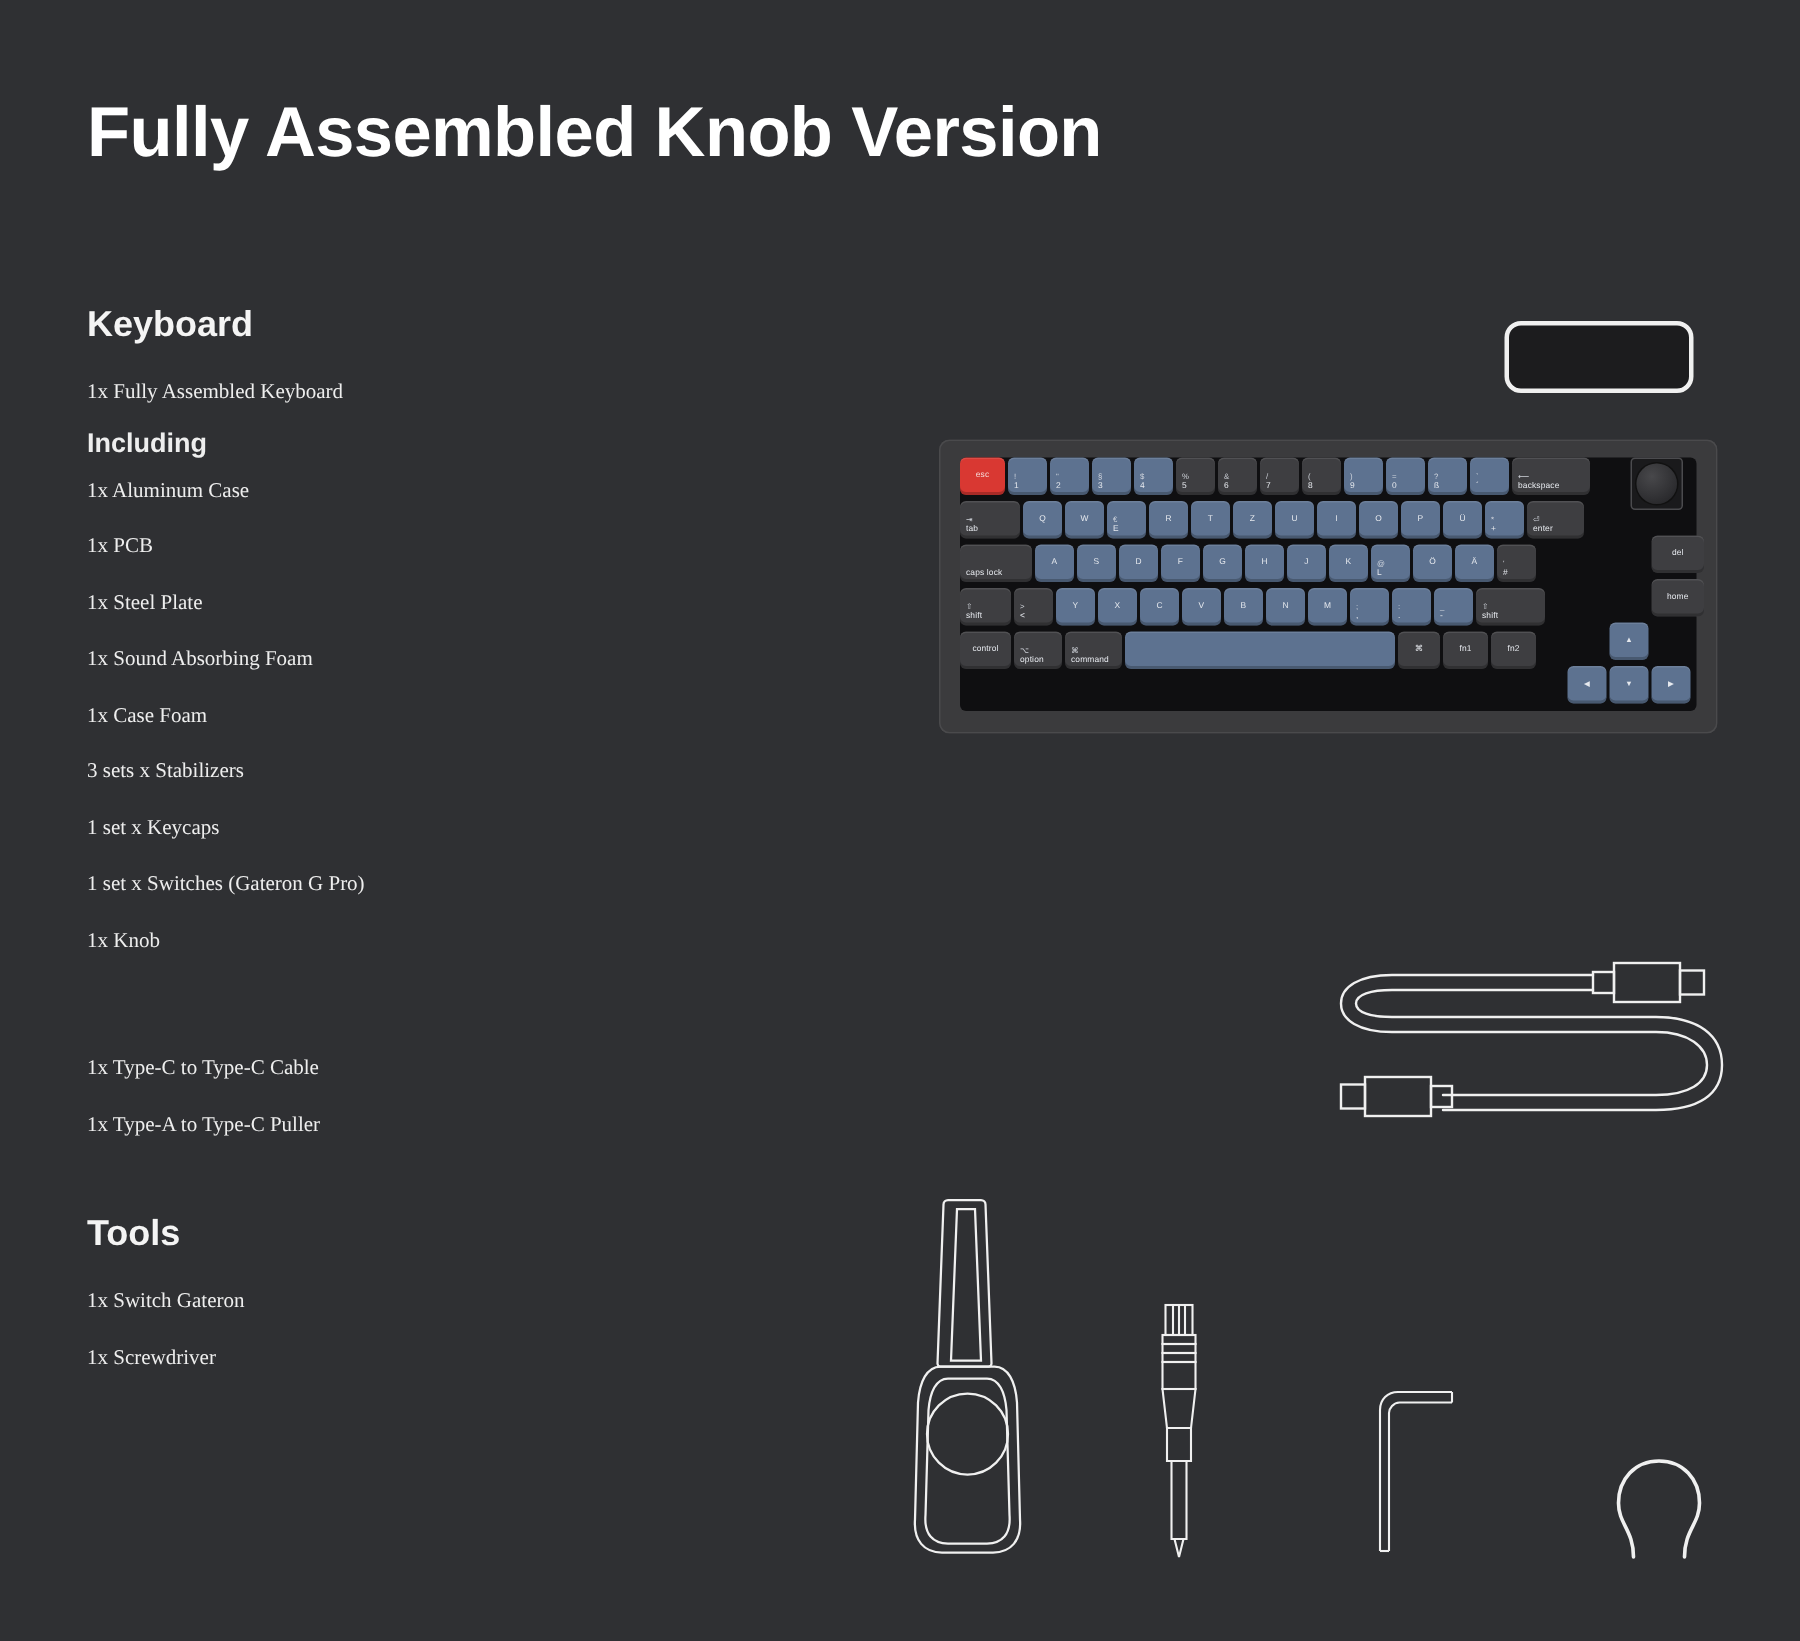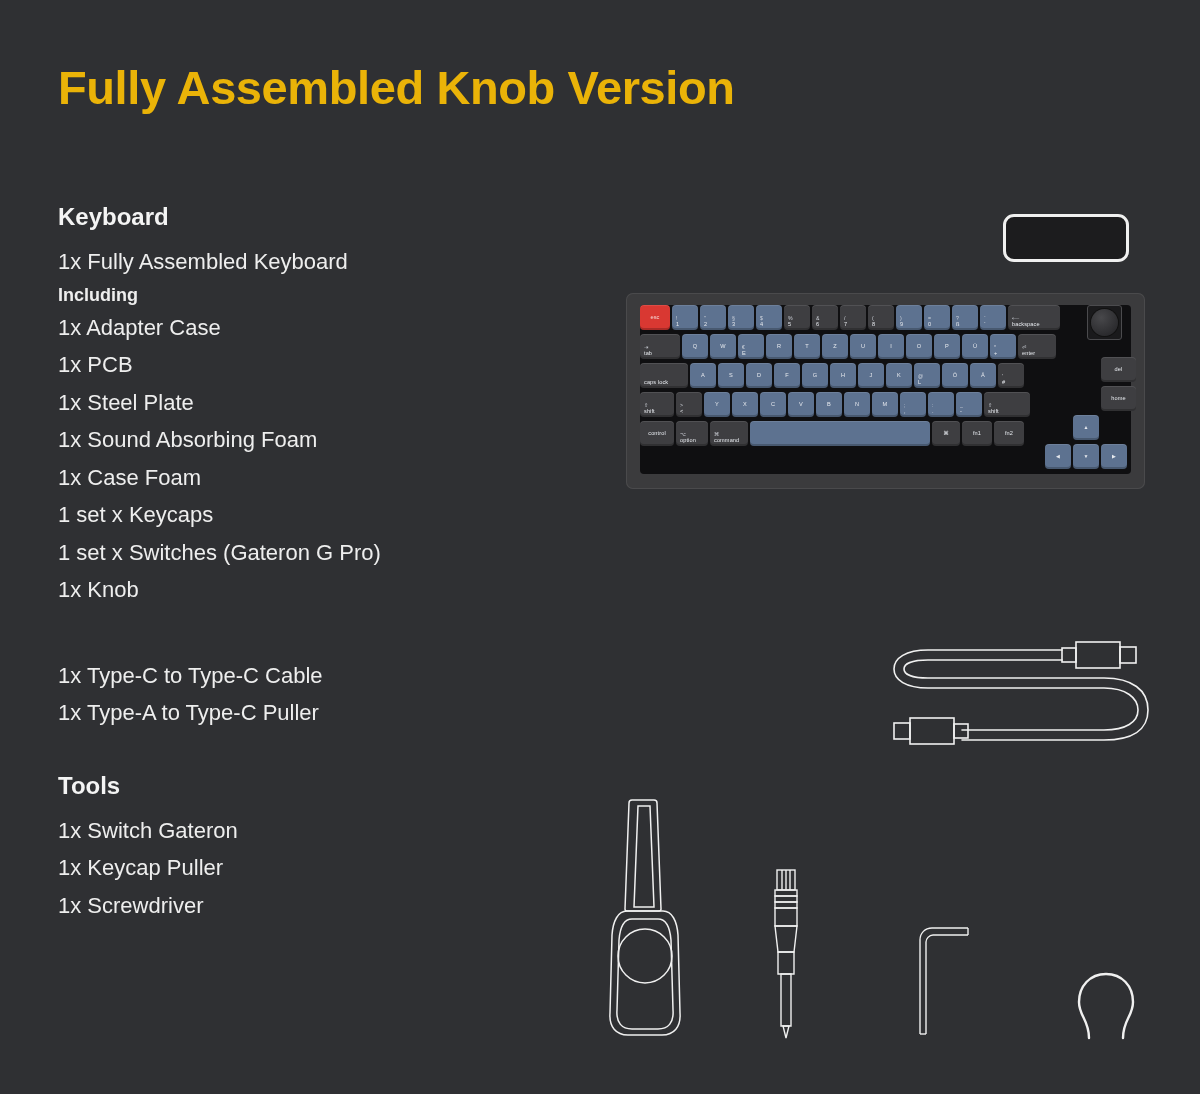--- a/index.html
+++ b/index.html
@@ -9,36 +9,36 @@
     background: #2f3033;
     font-family: "Liberation Sans", sans-serif;
     -webkit-font-smoothing: antialiased;
     overflow: hidden;
   }
   .page { position: relative; width: 1200px; height: 1094px; background: #2f3033; }
 
   
   .title {
     position: absolute; left: 58px; top: 62px;
-    font-size: 47px; font-weight: 700; color: #eab308;
+    font-size: 47px; font-weight: 700; color: #ffffff;
     letter-spacing: -0.4px; line-height: 1.1; white-space: nowrap;
   }
   .content-col { position: absolute; left: 58px; top: 205px; width: 520px; }
   .section { margin-bottom: 0; }
   .section-head {
     font-size: 24px; font-weight: 700; color: #f4f4f4;
     line-height: 1.0; margin: 0 0 14px 0;
   }
   .sub-head {
     font-size: 18px; font-weight: 700; color: #eeeeee;
     line-height: 1.0; margin: 0 0 5px 0; padding-top: 5px;
   }
   .line {
-    font-size: 22px; font-weight: 400; color: #eeeeee;
-    line-height: 37.5px; white-space: nowrap;
+    font-size: 14px; font-weight: 400; color: #eeeeee;
+    line-height: 37.5px; white-space: nowrap; font-family: Liberation Serif, serif;
   }
   .gap-cable { height: 48px; }
   .gap-tools { height: 42px; }
 
   
   .illus { position: absolute; }
 
   
   .adapter {
     left: 1003px; top: 214px; width: 126px; height: 48px;
@@ -106,43 +106,43 @@
 <div class="page">
 
   <h1 class="title">Fully Assembled Knob Version</h1>
 
   <div class="content-col">
 
     <div class="section">
       <div class="section-head">Keyboard</div>
       <div class="line">1x Fully Assembled Keyboard</div>
       <div class="sub-head">Including</div>
-      <div class="line">1x Adapter Case</div>
+      <div class="line">1x Aluminum Case</div>
       <div class="line">1x PCB</div>
       <div class="line">1x Steel Plate</div>
       <div class="line">1x Sound Absorbing Foam</div>
       <div class="line">1x Case Foam</div>
+      <div class="line">3 sets x Stabilizers</div>
       <div class="line">1 set x Keycaps</div>
       <div class="line">1 set x Switches (Gateron G Pro)</div>
       <div class="line">1x Knob</div>
     </div>
 
     <div class="gap-cable"></div>
 
     <div class="section">
       <div class="line">1x Type-C to Type-C Cable</div>
       <div class="line">1x Type-A to Type-C Puller</div>
     </div>
 
     <div class="gap-tools"></div>
 
     <div class="section">
       <div class="section-head">Tools</div>
       <div class="line">1x Switch Gateron</div>
-      <div class="line">1x Keycap Puller</div>
       <div class="line">1x Screwdriver</div>
     </div>
   </div>
 
   <div class="illus adapter"></div>
 
   <div class="illus kb-wrap">
     <div class="kb-case"></div>
     <div class="kb-plate"></div>
     <div class="kb-rows" id="kb-rows">

